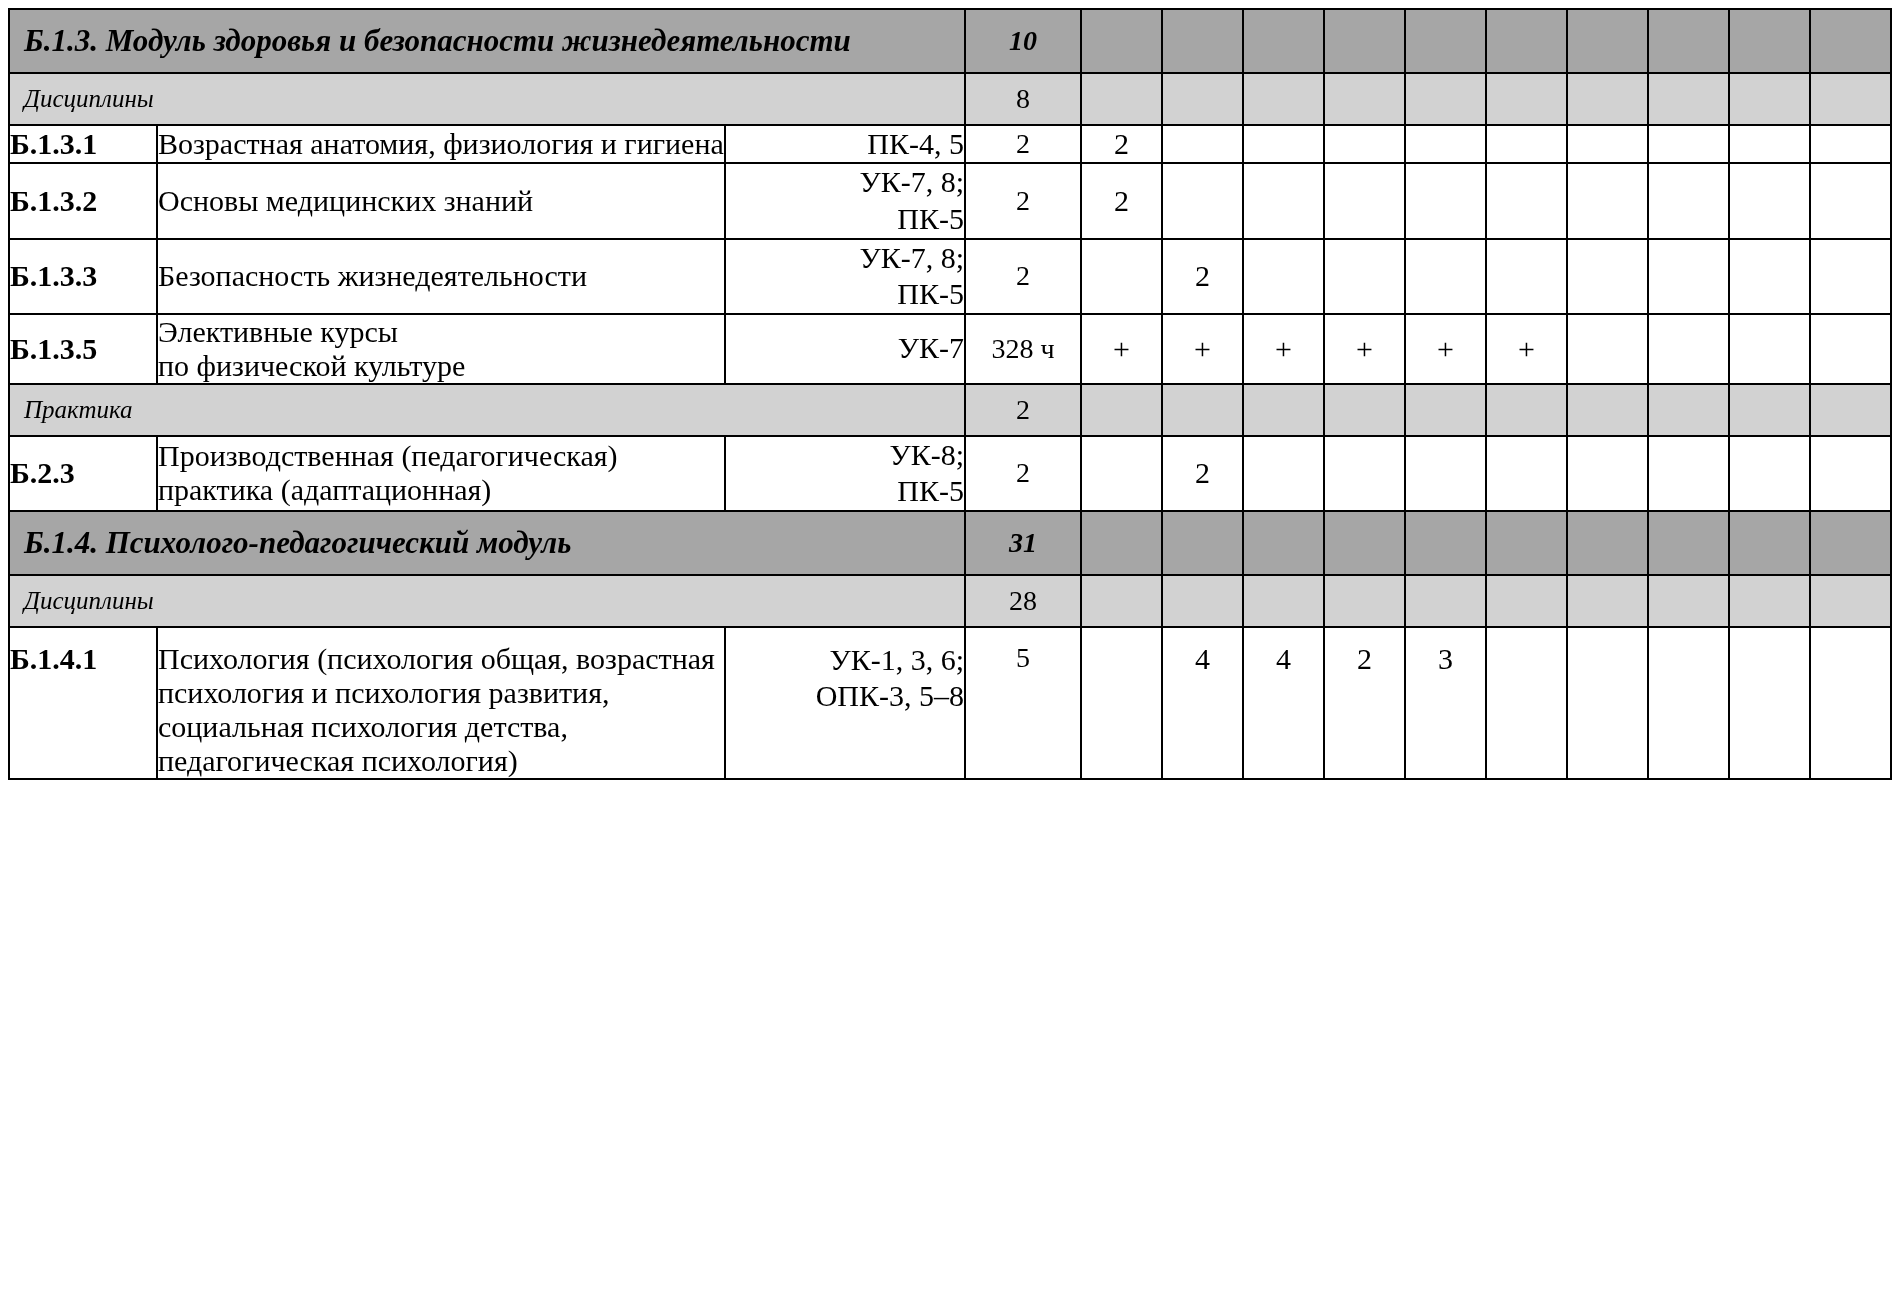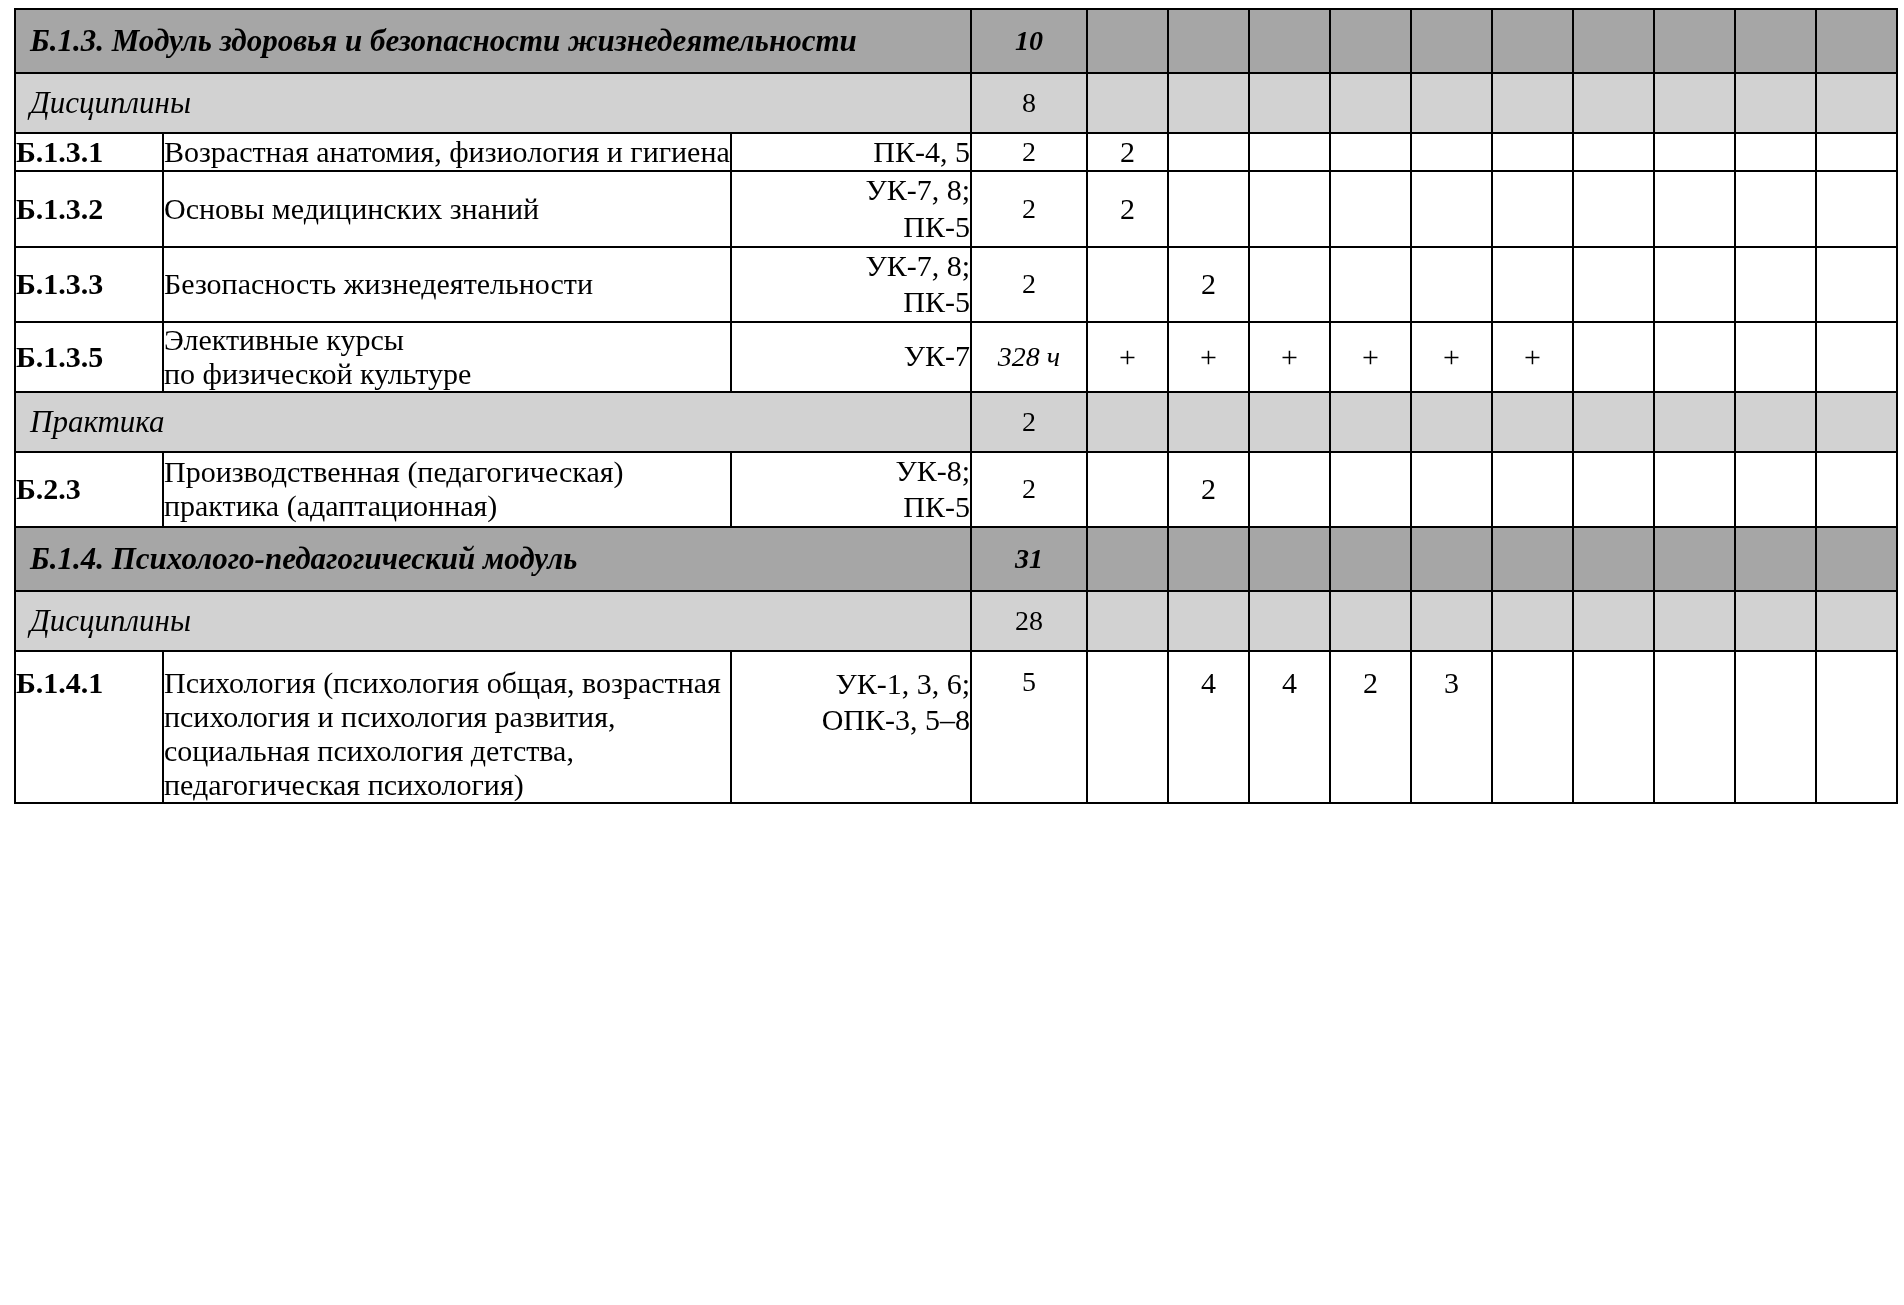--- a/index.html
+++ b/index.html
@@ -11,21 +11,21 @@
     width: 1904px;
     height: 1305px;
     font-family: "Liberation Serif", "DejaVu Serif", serif;
     color: #000000;
   }
   #sheet {
     position: relative;
     width: 1904px;
     height: 1305px;
     box-sizing: border-box;
-    padding: 8px 10px 8px 14px;
+    padding: 8px 10px 8px 8px;
   }
   table.curriculum {
     border-collapse: collapse;
     table-layout: fixed;
     width: 1880px;
     margin: 0;
   }
   table.curriculum td {
     border: 2px solid #000000;
     padding: 0;
@@ -81,26 +81,26 @@
   tr.module .num {
     font-weight: bold;
     font-style: italic;
   }
   
   tr.section td {
     background: #d2d2d2;
   }
   tr.section .sec-title {
     font-style: italic;
-    font-size: 31px;
+    font-size: 25px;
     text-align: left;
     padding: 11px 10px 11px 14px;
     margin-top: 10px;
   }
-  .nowrap { white-space: nowrap; font-style: italic; }
+  .nowrap { white-space: nowrap; }
 </style>
 </head>
 <body>
 
 <div id="sheet">
   <table class="curriculum">
     <colgroup>
       <col class="c-code">
       <col class="c-name">
       <col class="c-comp">

